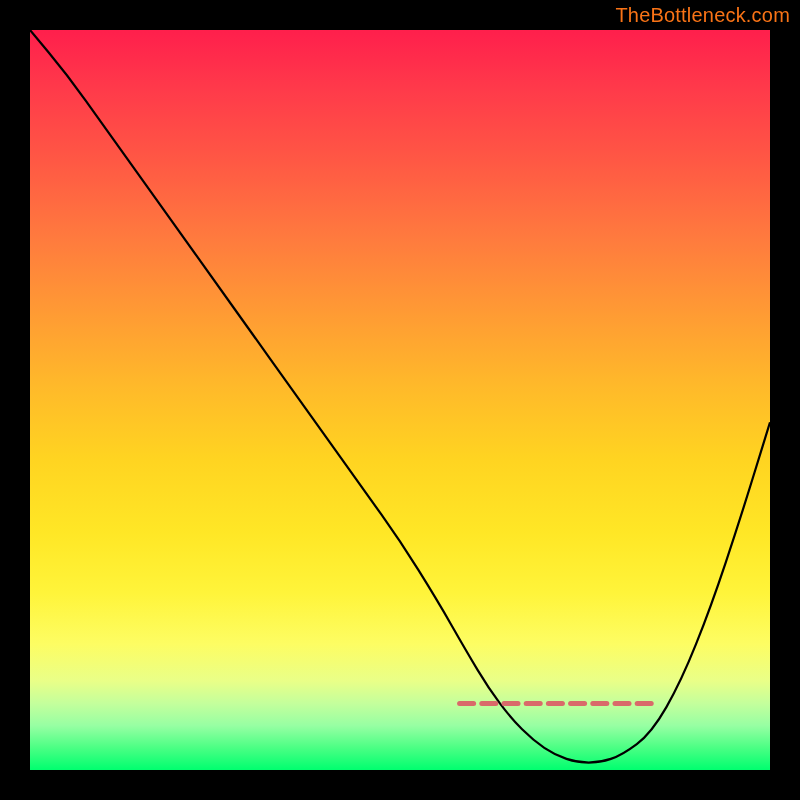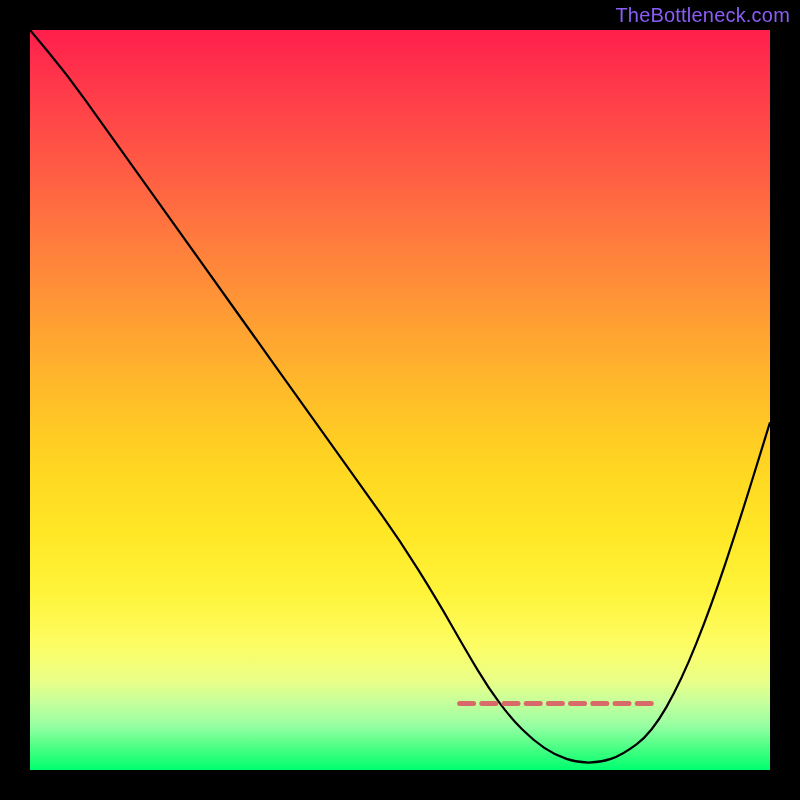--- a/index.html
+++ b/index.html
@@ -13,21 +13,21 @@
   }
   .chart-container {
     position: relative;
     width: 800px;
     height: 800px;
   }
   .watermark {
     position: absolute;
     top: 4px;
     right: 10px;
-    color: #8b5cf6;
+    color: #f97316;
     font-size: 20px;
     font-weight: 500;
     letter-spacing: 0.2px;
     z-index: 20;
     margin-left: 40px;
   }
   .plot-area {
     position: absolute;
     left: 30px;
     top: 30px;

